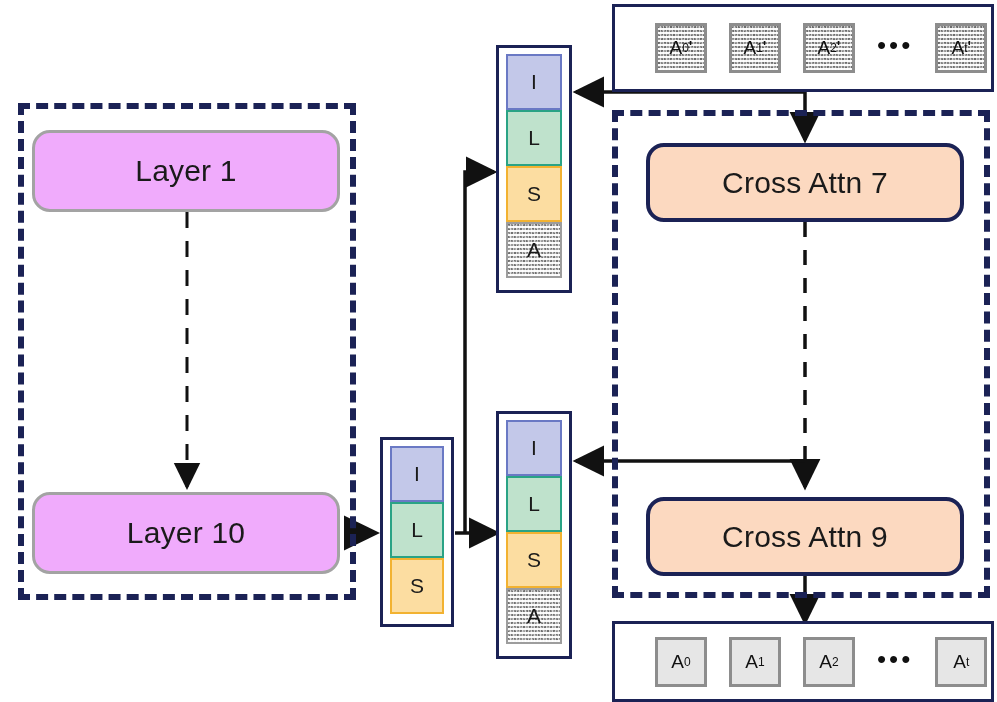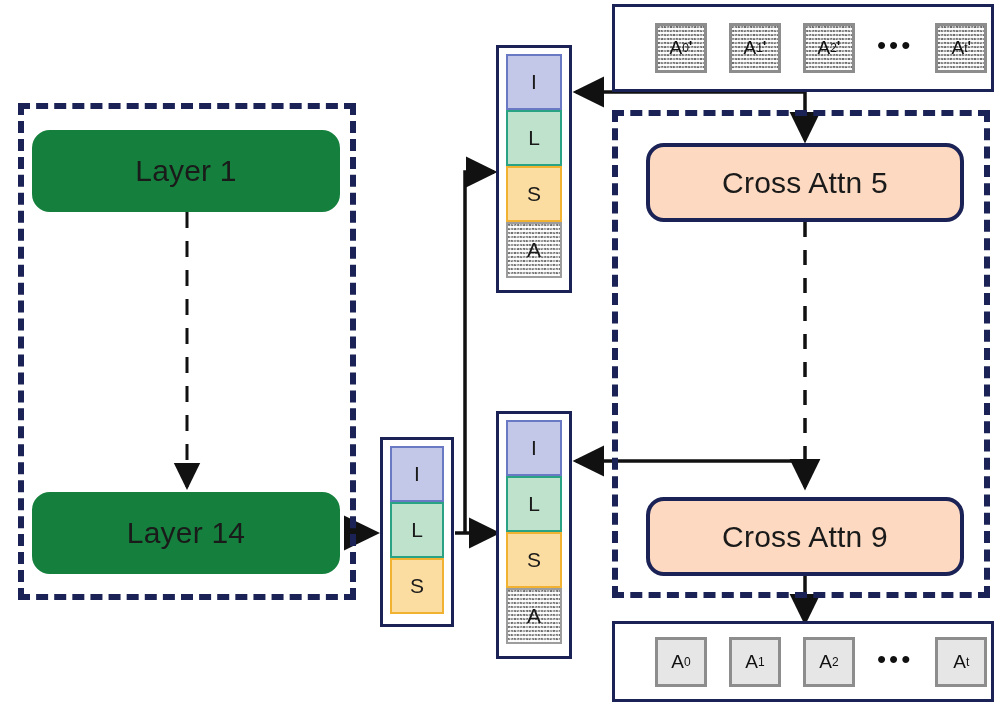--- a/index.html
+++ b/index.html
@@ -31,22 +31,22 @@
     border-radius: 18px;
     display: flex;
     align-items: center;
     justify-content: center;
     font-size: 30px;
     color: #1a1a1a;
     letter-spacing: 0.2px;
     white-space: nowrap;
   }
   .proc-layer {
-    background: #15803d;
-    border: 3px solid #15803d;
+    background: #f0abfc;
+    border: 3px solid #a3a3a3;
   }
   .proc-attn {
     background: #fcd9c0;
     border: 4px solid #1b2255;
   }
 
   
   .token-stack {
     position: absolute;
     box-sizing: border-box;
@@ -176,27 +176,27 @@
     </g>
   </svg>
 
   <div class="dashed-group" style="left:18px; top:103px; width:338px; height:497px;"></div>
 
   <div class="proc-box proc-layer" style="left:32px; top:130px; width:308px; height:82px;">
     <span>Layer 1</span>
   </div>
 
   <div class="proc-box proc-layer" style="left:32px; top:492px; width:308px; height:82px;">
-    <span>Layer 14</span>
+    <span>Layer 10</span>
   </div>
 
   <div class="dashed-group" style="left:612px; top:110px; width:378px; height:488px;"></div>
 
   <div class="proc-box proc-attn" style="left:646px; top:143px; width:318px; height:79px;">
-    <span>Cross Attn 5</span>
+    <span>Cross Attn 7</span>
   </div>
 
   <div class="proc-box proc-attn" style="left:646px; top:497px; width:318px; height:79px;">
     <span>Cross Attn 9</span>
   </div>
 
   <div class="token-stack" style="left:380px; top:437px; width:74px; height:190px;">
     <div class="tok tok-i" style="height:56px;">
       <span>I</span>
     </div>

